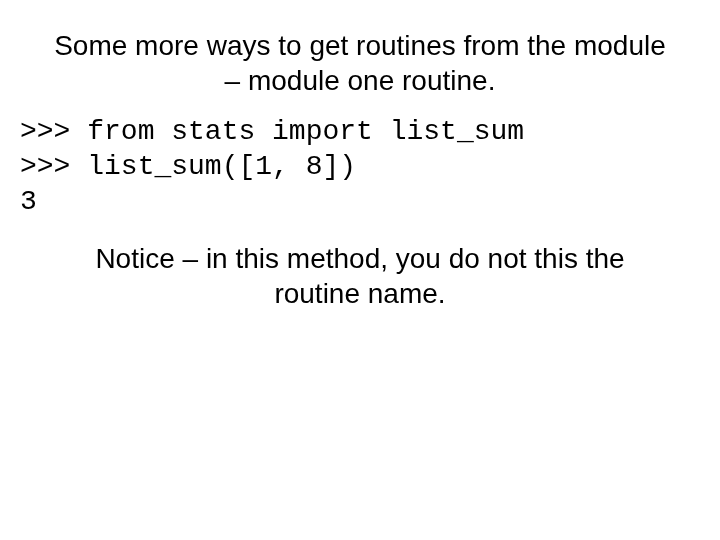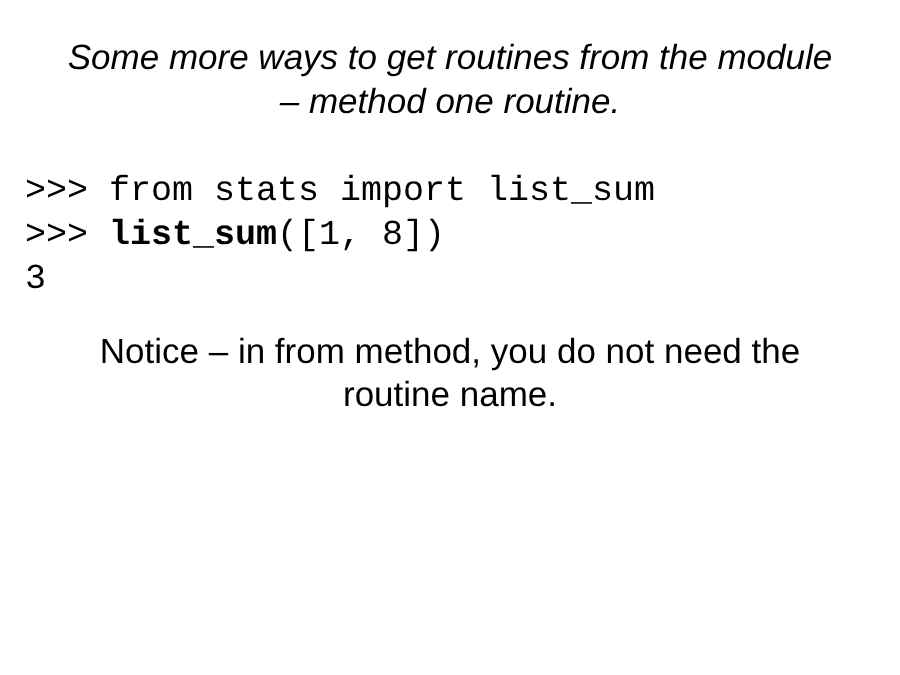--- a/index.html
+++ b/index.html
@@ -14,52 +14,51 @@
   .slide {
     box-sizing: border-box;
     width: 720px;
     height: 540px;
     padding: 28px 10px 0 10px;
   }
   .title {
     text-align: center;
     font-size: 28px;
     line-height: 1.25;
-    margin-bottom: 38px;
-    font-style: italic;
+    margin-bottom: 16px;
   }
   .code {
     font-family: "Courier New", Courier, monospace;
     font-size: 28px;
     line-height: 1.25;
     white-space: pre;
     margin: 0 0 0 10px;
   }
   .code .bold {
-    font-weight: bold;
+    font-weight: normal;
   }
   .note {
     text-align: center;
     font-size: 28px;
     line-height: 1.25;
     margin-top: 22px;
   }
 </style>
 </head>
 <body>
 
 <div class="slide">
 
   <div class="title">
     <span>Some more ways to get routines from the module</span><br>
-    <span>– method one routine.</span>
+    <span>– module one routine.</span>
   </div>
 
   <div class="code"><span>&gt;&gt;&gt; </span><span>from stats import list_sum</span>
 <span>&gt;&gt;&gt; </span><span class="bold">list_sum</span><span>([1, 8])</span>
 <span>3</span></div>
 
   <div class="note">
-    <span>Notice – in from method, you do not need the</span><br>
+    <span>Notice – in this method, you do not this the</span><br>
     <span>routine name.</span>
   </div>
 
 </div>
 
 </body></html>

